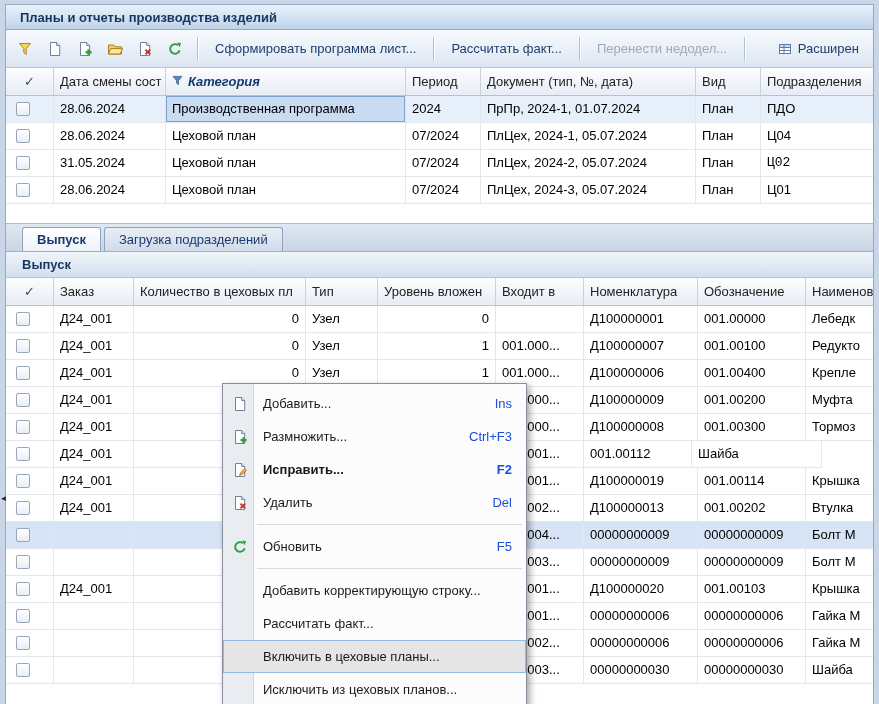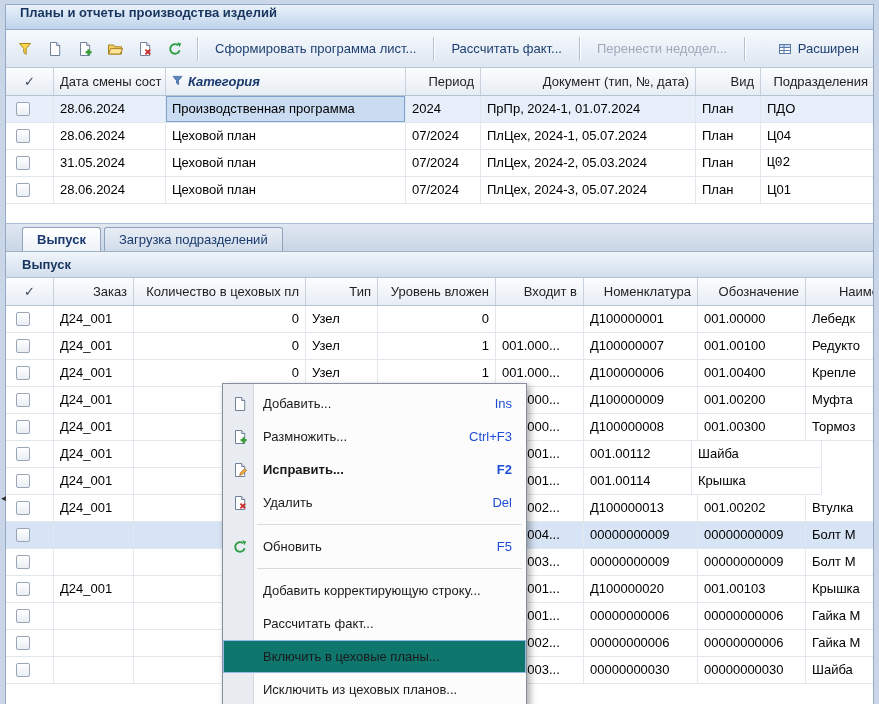--- a/index.html
+++ b/index.html
@@ -9,21 +9,21 @@
     background: #c8d6e8;
     font-family: "Liberation Sans", "DejaVu Sans", sans-serif;
     font-size: 13px; color: #111;
   }
 
   
   .titlebar {
     position: absolute; left: 5px; top: 4px; width: 869px; height: 26px;
     background: linear-gradient(#eaf2fb, #bed3ea);
     border: 1px solid #93a9c6;
-    display: flex; align-items: flex-start; padding-left: 14px;
+    display: flex; align-items: center; padding-left: 14px;
     font-weight: bold; color: #17355e;
   }
 
   
   .toolbar {
     position: absolute; left: 5px; top: 30px; width: 869px; height: 38px;
     background: linear-gradient(#f7fafd, #dce6f2);
     border-left: 1px solid #93a9c6; border-right: 1px solid #93a9c6;
     border-bottom: 1px solid #b7c5d8;
     display: flex; align-items: center; padding: 0 6px; gap: 4px;
@@ -56,21 +56,21 @@
   #upper-grid { top: 68px; height: 156px; border-bottom: 1px solid #a9bbd2; }
   #lower-grid { top: 278px; height: 426px; }
   .ghead {
     display: flex; height: 28px;
     background: linear-gradient(#fcfdfe, #e7edf5);
     border-bottom: 1px solid #b6c1d1;
   }
   .ghead .hc {
     flex: none; padding: 0 6px; line-height: 27px;
     border-right: 1px solid #c8d1de; color: #222;
-    overflow: hidden; white-space: nowrap; text-align: right;
+    overflow: hidden; white-space: nowrap;
   }
   .hc.check { text-align: center; padding: 0; color: #3c4a5c; font-weight: bold; }
   .hc.cat { font-weight: bold; font-style: italic; color: #1a3a6e;
             display: flex; align-items: center; gap: 5px; }
   .grow { display: flex; height: 27px; background: #fff; }
   .grow .gc {
     flex: none; padding: 0 6px; line-height: 26px;
     border-right: 1px solid #e2e6ed; border-bottom: 1px solid #e2e6ed;
     overflow: hidden; white-space: nowrap; color: #000;
   }
@@ -122,21 +122,21 @@
     background: #e9ecf0; border-right: 1px solid #d4d8dd;
   }
   .mi {
     position: relative; height: 33px; display: flex; align-items: center;
     padding: 0 14px 0 40px; color: #1a1a1a;
   }
   .mi .ic { position: absolute; left: 5px; width: 24px; display: flex; justify-content: center; }
   .mi .ml { overflow: hidden; white-space: nowrap; }
   .mi .sc { margin-left: auto; padding-left: 12px; color: #1d4ed8; }
   .mi.bold .ml, .mi.bold .sc { font-weight: bold; }
-  .mi.hl { background: #0f766e; box-shadow: inset 0 0 0 1px #94b9e4; }
+  .mi.hl { background: #e5e5e5; box-shadow: inset 0 0 0 1px #94b9e4; }
   .msep { position: relative; height: 1px; background: #d7dadf; margin: 5px 4px 5px 34px; }
 
   
   .collapse {
     position: absolute; left: 0; top: 488px; width: 7px; height: 20px; z-index: 5;
     display: flex; align-items: center; justify-content: center;
     font-size: 8px; color: #2b2b2b;
   }
 </style>
 </head>
@@ -243,21 +243,21 @@
       <div class="gc" style="width: 65px;">План</div>
       <div class="gc" style="width: 114px;">Ц04</div>
     </div>
     <div class="grow">
       <div class="gc check" style="width: 48px;">
         <div class="cbx"></div>
       </div>
       <div class="gc" style="width: 112px;">31.05.2024</div>
       <div class="gc" style="width: 240px;">Цеховой план</div>
       <div class="gc" style="width: 75px;">07/2024</div>
-      <div class="gc" style="width: 215px;">ПлЦех, 2024-2, 05.03.2024</div>
+      <div class="gc" style="width: 215px;">ПлЦех, 2024-2, 05.07.2024</div>
       <div class="gc" style="width: 65px;">План</div>
       <div class="gc" style="width: 114px; font-family: Liberation Mono, monospace;">Ц02</div>
     </div>
     <div class="grow">
       <div class="gc check" style="width: 48px;">
         <div class="cbx"></div>
       </div>
       <div class="gc" style="width: 112px;">28.06.2024</div>
       <div class="gc" style="width: 240px;">Цеховой план</div>
       <div class="gc" style="width: 75px;">07/2024</div>
@@ -367,20 +367,21 @@
     </div>
     <div class="grow">
       <div class="gc check" style="width: 48px;">
         <div class="cbx"></div>
       </div>
       <div class="gc" style="width: 80px;">Д24_001</div>
       <div class="gc num" style="width: 172px;"></div>
       <div class="gc" style="width: 72px;"></div>
       <div class="gc num" style="width: 118px;"></div>
       <div class="gc" style="width: 88px;">001.001...</div>
+      <div class="gc" style="width: 114px;">Д100000019</div>
       <div class="gc" style="width: 108px;">001.00114</div>
       <div class="gc" style="width: 130px;">Крышка</div>
     </div>
     <div class="grow">
       <div class="gc check" style="width: 48px;">
         <div class="cbx"></div>
       </div>
       <div class="gc" style="width: 80px;">Д24_001</div>
       <div class="gc num" style="width: 172px;"></div>
       <div class="gc" style="width: 72px;"></div>

